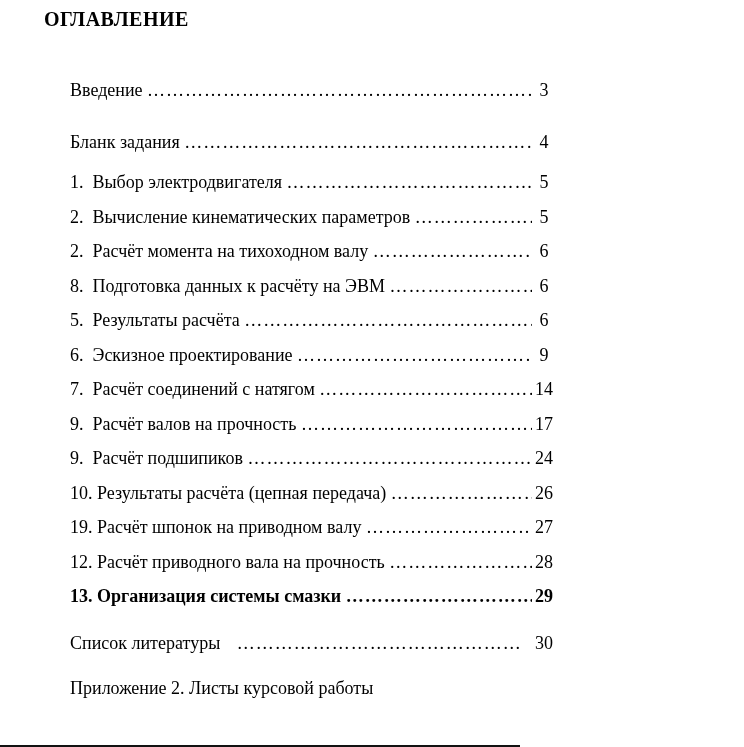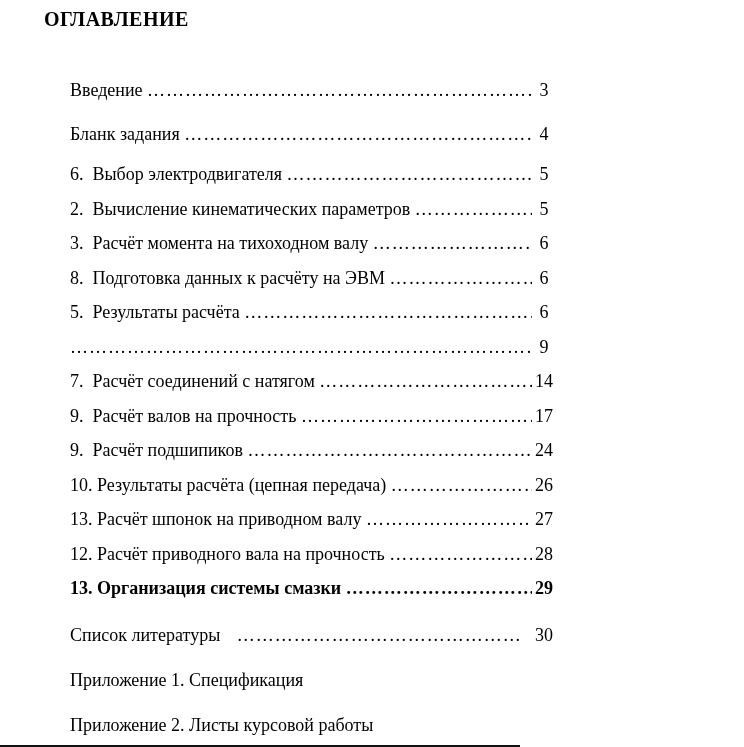--- a/index.html
+++ b/index.html
@@ -28,21 +28,21 @@
     margin-top: 50px;
     padding-left: 70px;
     padding-right: 84px;
   }
   .row {
     display: flex;
     align-items: baseline;
     line-height: 20px;
     margin-bottom: 14.5px;
   }
-  .row.sp-18 { margin-bottom: 24px; }
+  .row.sp-18 { margin-bottom: 32px; }
   .row.sp-28 { margin-bottom: 20px; }
   .row.sp-27 { margin-bottom: 27px; font-weight: bold; }
   .row.sp-25 { margin-bottom: 25px; gap: 12px; }
   .row.sp-0  { margin-bottom: 8px; }
   .row-label {
     white-space: pre;
     flex: 0 0 auto;
   }
   .dots {
     flex: 1 1 auto;
@@ -80,50 +80,51 @@
       <span class="page-num">3</span>
     </div>
 
     <div class="row sp-28">
       <span class="row-label">Бланк задания </span>
       <span class="dots">………………………………………………………………………………………………………………………………</span>
       <span class="page-num">4</span>
     </div>
 
     <div class="row">
-      <span class="row-label">6.  Выбор электродвигателя </span>
+      <span class="row-label">1.  Выбор электродвигателя </span>
       <span class="dots">………………………………………………………………………………………………………………………………</span>
       <span class="page-num">5</span>
     </div>
 
     <div class="row">
       <span class="row-label">2.  Вычисление кинематических параметров </span>
       <span class="dots">………………………………………………………………………………………………………………………………</span>
       <span class="page-num">5</span>
     </div>
 
     <div class="row">
-      <span class="row-label">3.  Расчёт момента на тихоходном валу </span>
+      <span class="row-label">2.  Расчёт момента на тихоходном валу </span>
       <span class="dots">………………………………………………………………………………………………………………………………</span>
       <span class="page-num">6</span>
     </div>
 
     <div class="row">
       <span class="row-label">8.  Подготовка данных к расчёту на ЭВМ </span>
       <span class="dots">………………………………………………………………………………………………………………………………</span>
       <span class="page-num">6</span>
     </div>
 
     <div class="row">
       <span class="row-label">5.  Результаты расчёта </span>
       <span class="dots">………………………………………………………………………………………………………………………………</span>
       <span class="page-num">6</span>
     </div>
 
     <div class="row">
+      <span class="row-label">6.  Эскизное проектирование </span>
       <span class="dots">………………………………………………………………………………………………………………………………</span>
       <span class="page-num">9</span>
     </div>
 
     <div class="row">
       <span class="row-label">7.  Расчёт соединений с натягом </span>
       <span class="dots">………………………………………………………………………………………………………………………………</span>
       <span class="page-num">14</span>
     </div>
 
@@ -139,21 +140,21 @@
       <span class="page-num">24</span>
     </div>
 
     <div class="row">
       <span class="row-label">10. Результаты расчёта (цепная передача) </span>
       <span class="dots">………………………………………………………………………………………………………………………………</span>
       <span class="page-num">26</span>
     </div>
 
     <div class="row">
-      <span class="row-label">13. Расчёт шпонок на приводном валу </span>
+      <span class="row-label">19. Расчёт шпонок на приводном валу </span>
       <span class="dots">………………………………………………………………………………………………………………………………</span>
       <span class="page-num">27</span>
     </div>
 
     <div class="row">
       <span class="row-label">12. Расчёт приводного вала на прочность </span>
       <span class="dots">………………………………………………………………………………………………………………………………</span>
       <span class="page-num">28</span>
     </div>
 
@@ -162,23 +163,20 @@
       <span class="dots">………………………………………………………………………………………………………………………………</span>
       <span class="page-num">29</span>
     </div>
 
     <div class="row sp-25">
       <span class="row-label">Список литературы </span>
       <span class="dots">………………………………………………………………………………………………………………………………</span>
       <span class="page-num">30</span>
     </div>
 
-    <div class="row sp-25">
-      <span class="row-label">Приложение 1. Спецификация</span>
-    </div>
 
     <div class="row sp-0">
       <span class="row-label">Приложение 2. Листы курсовой работы</span>
     </div>
 
   </div>
 
   <div class="bottom-edge"></div>
 
 </div>

